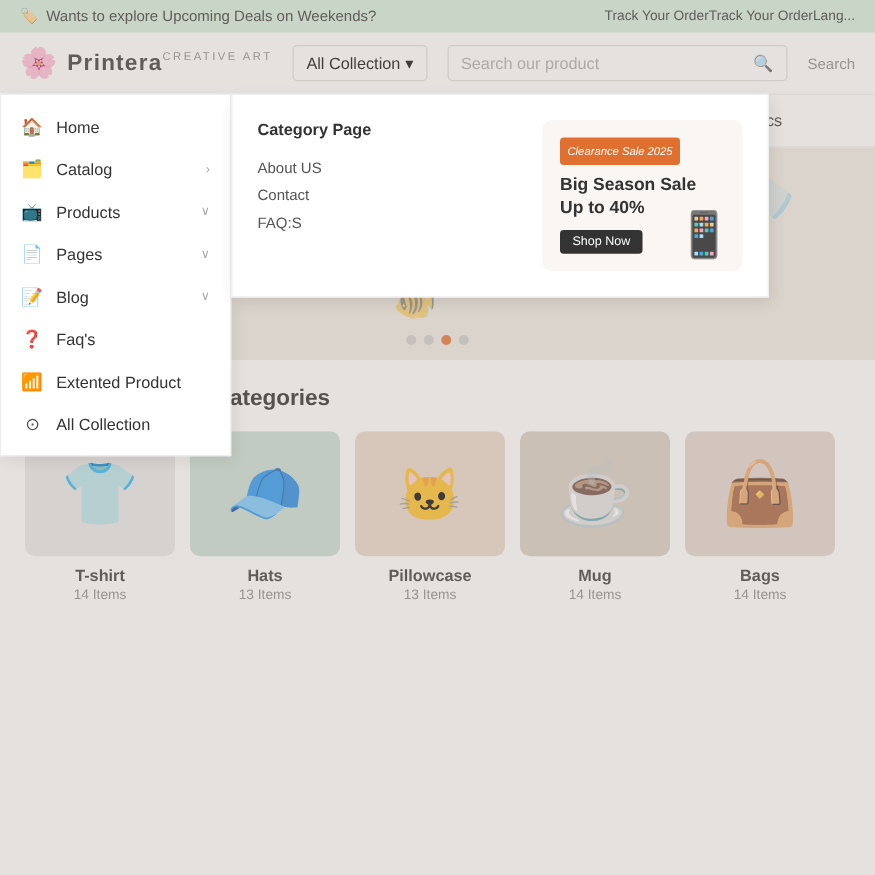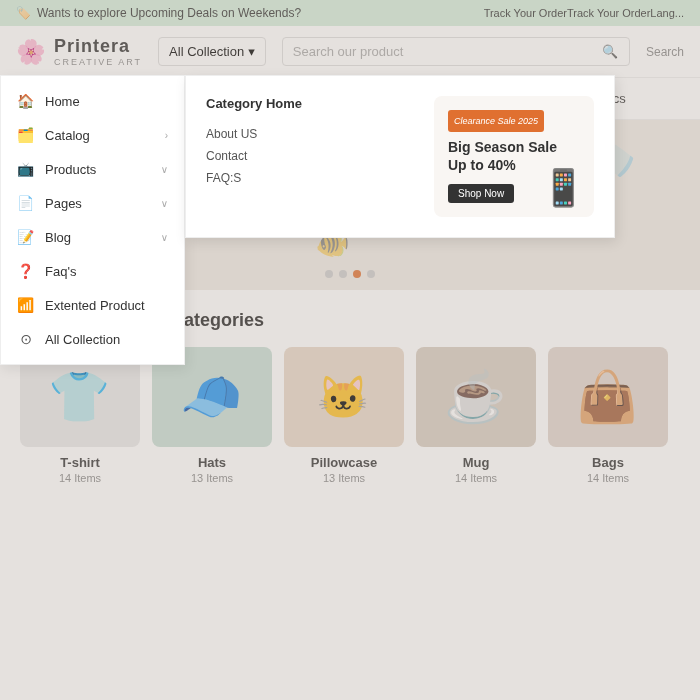--- a/index.html
+++ b/index.html
@@ -21,21 +21,21 @@
     
     .header {
       display: flex;
       align-items: center;
       padding: 10px 16px;
       border-bottom: 1px solid #eee;
       gap: 16px;
     }
     .logo { display: flex; align-items: center; gap: 8px; min-width: 120px; }
     .logo-icon { color: #e07030; font-size: 24px; }
-    .logo-text { display: flex; flex-direction: column; }
+    .logo-text { display: flex; }
     .logo-text .main { font-size: 18px; font-weight: bold; color: #333; letter-spacing: 1px; }
     .logo-text .sub { font-size: 9px; color: #888; letter-spacing: 2px; text-transform: uppercase; }
 
     .collection-select {
       display: flex; align-items: center; gap: 4px;
       border: 1px solid #ddd; padding: 6px 10px; border-radius: 4px;
       font-size: 13px; cursor: pointer; white-space: nowrap;
     }
     .search-bar {
       flex: 1; display: flex; align-items: center;
@@ -378,21 +378,21 @@
     <span class="s-label">Extented Product</span>
   </div>
   <div class="sidebar-item">
     <span class="s-icon">⊙</span>
     <span class="s-label">All Collection</span>
   </div>
 </div>
 
 <div class="dropdown-menu">
   <div class="dropdown-col">
-    <h4>Category Home</h4>
+    <h4>Category Page</h4>
     <ul>
       <li>About US</li>
       <li>Contact</li>
       <li>FAQ:S</li>
     </ul>
   </div>
   <div class="promo-box">
     <span class="promo-tag">Clearance Sale  2025</span>
     <div class="promo-title">
       <span>Big Season Sale</span><br>

